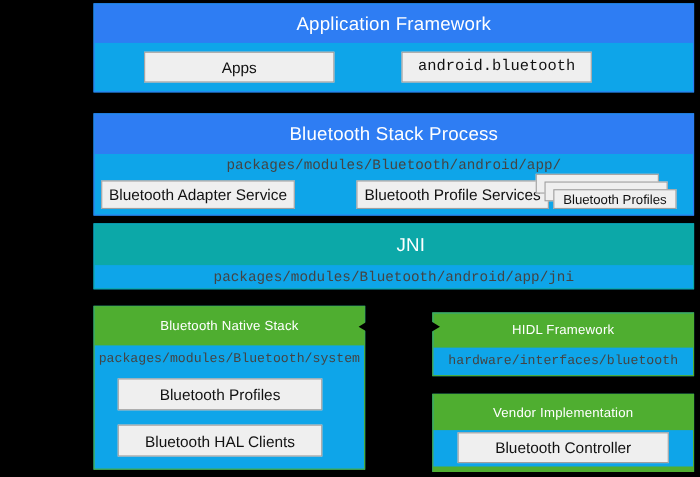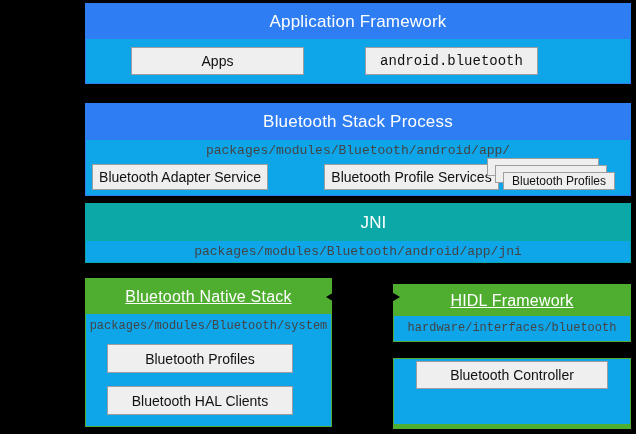--- a/index.html
+++ b/index.html
@@ -10,21 +10,21 @@
   .sec{position:absolute;box-sizing:border-box;background:#0ea5e9;}
   .sec .hdr{
     width:100%;box-sizing:border-box;color:var(--header-text,#fff);
     text-align:center;font-weight:400;letter-spacing:.2px;
   }
   .sec.blue{border:1px solid var(--blue,#2e7df3);}
   .sec.blue .hdr{background:var(--blue,#2e7df3);font-size:17px;line-height:35px;height:35px;}
   .sec.teal{border:1px solid var(--teal,#0ca8a8);}
   .sec.teal .hdr{background:var(--teal,#0ca8a8);font-size:17px;line-height:36px;height:36px;padding-left:31px;}
   .sec.green{border:1px solid var(--green,#4fae30);}
-  .sec.green .hdr{background:var(--green,#4fae30);font-size:16px;text-decoration:underline;}
+  .sec.green .hdr{background:var(--green,#4fae30);font-size:12px;}
   .body{position:relative;box-sizing:border-box;}
   .gbox{
     box-sizing:border-box;background:var(--box-bg,#efefef);
     border:1px solid var(--box-border,#9e9e9e);
     display:flex;align-items:center;justify-content:center;
     font-size:14px;color:#111;
   }
   .mono{font-family:"Liberation Mono", monospace;}
   .path{
     font-family:"Liberation Mono", monospace;color:var(--path-text,#444);
@@ -125,20 +125,21 @@
   </section>
 
   <section class="sec green" id="hidl">
     <div class="hdr">HIDL Framework</div>
     <div class="body">
       <div class="path">hardware/interfaces/bluetooth</div>
     </div>
   </section>
 
   <section class="sec green" id="vendor">
+    <div class="hdr">Vendor Implementation</div>
     <div class="body">
       <div class="gbox" id="controller-box">Bluetooth Controller</div>
     </div>
   </section>
 
   <div id="native-hidl-arrow">
     <div class="line"></div>
     <div class="head-l"></div>
     <div class="head-r"></div>
   </div>

